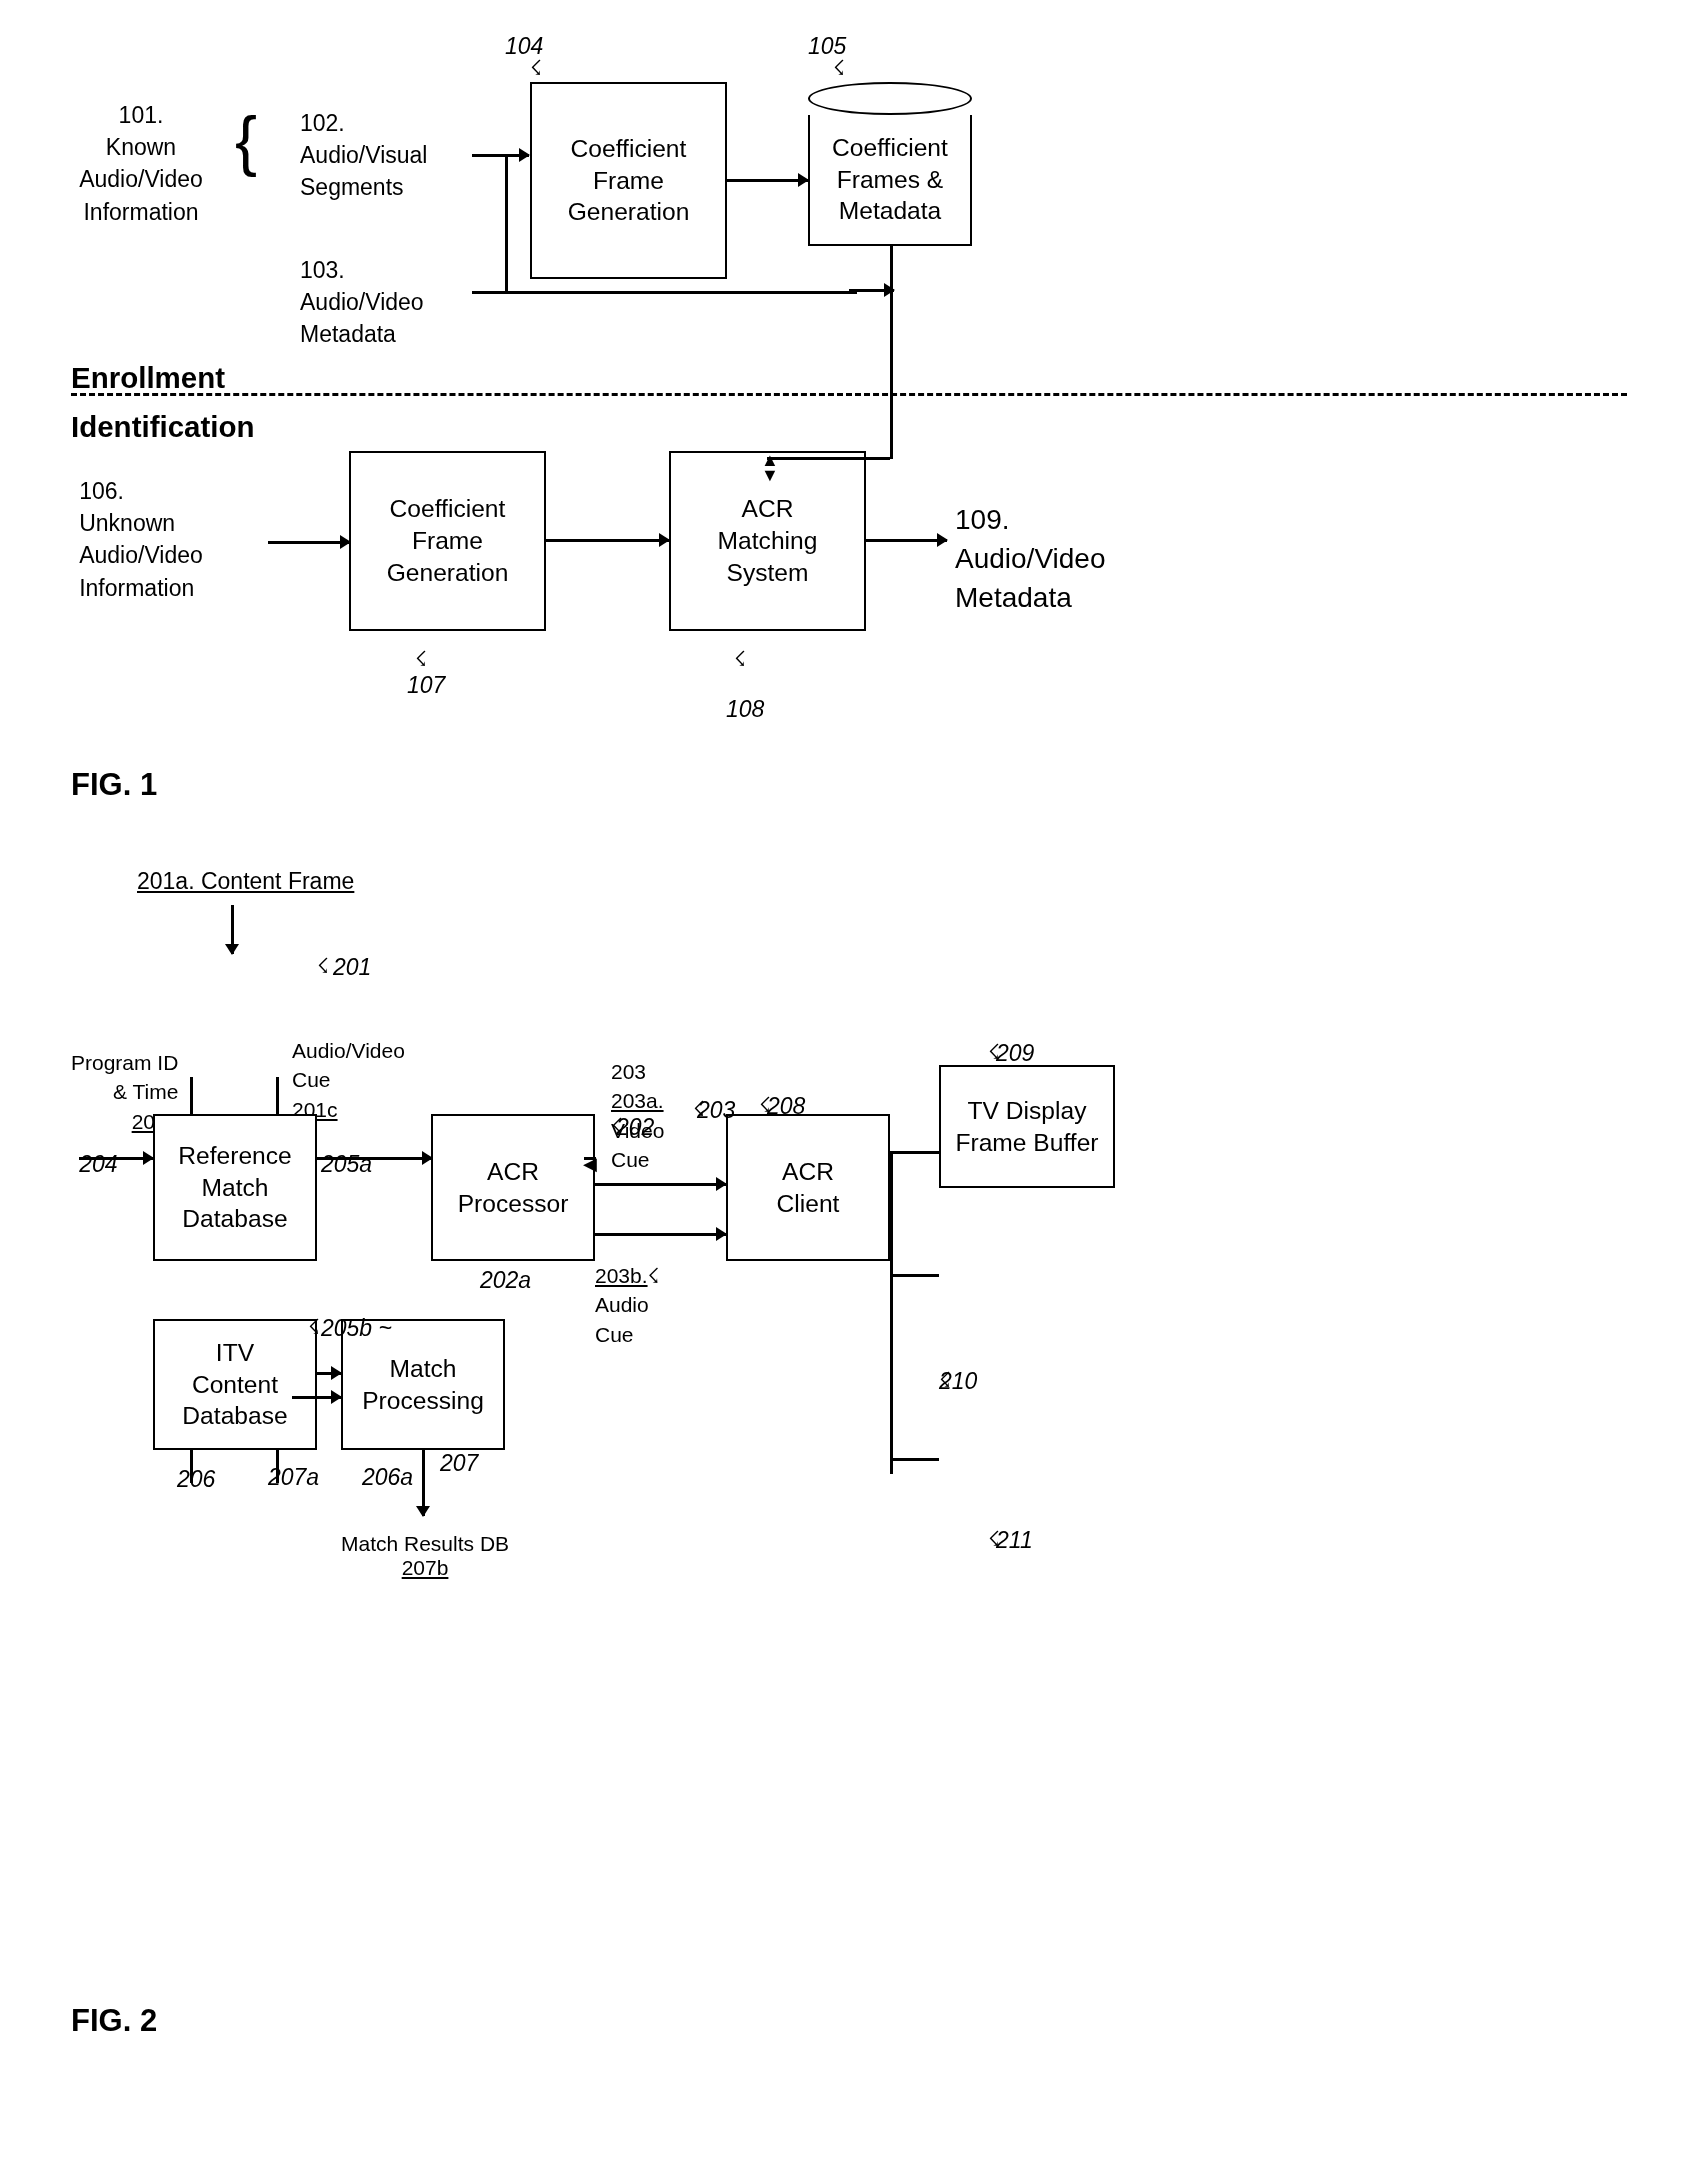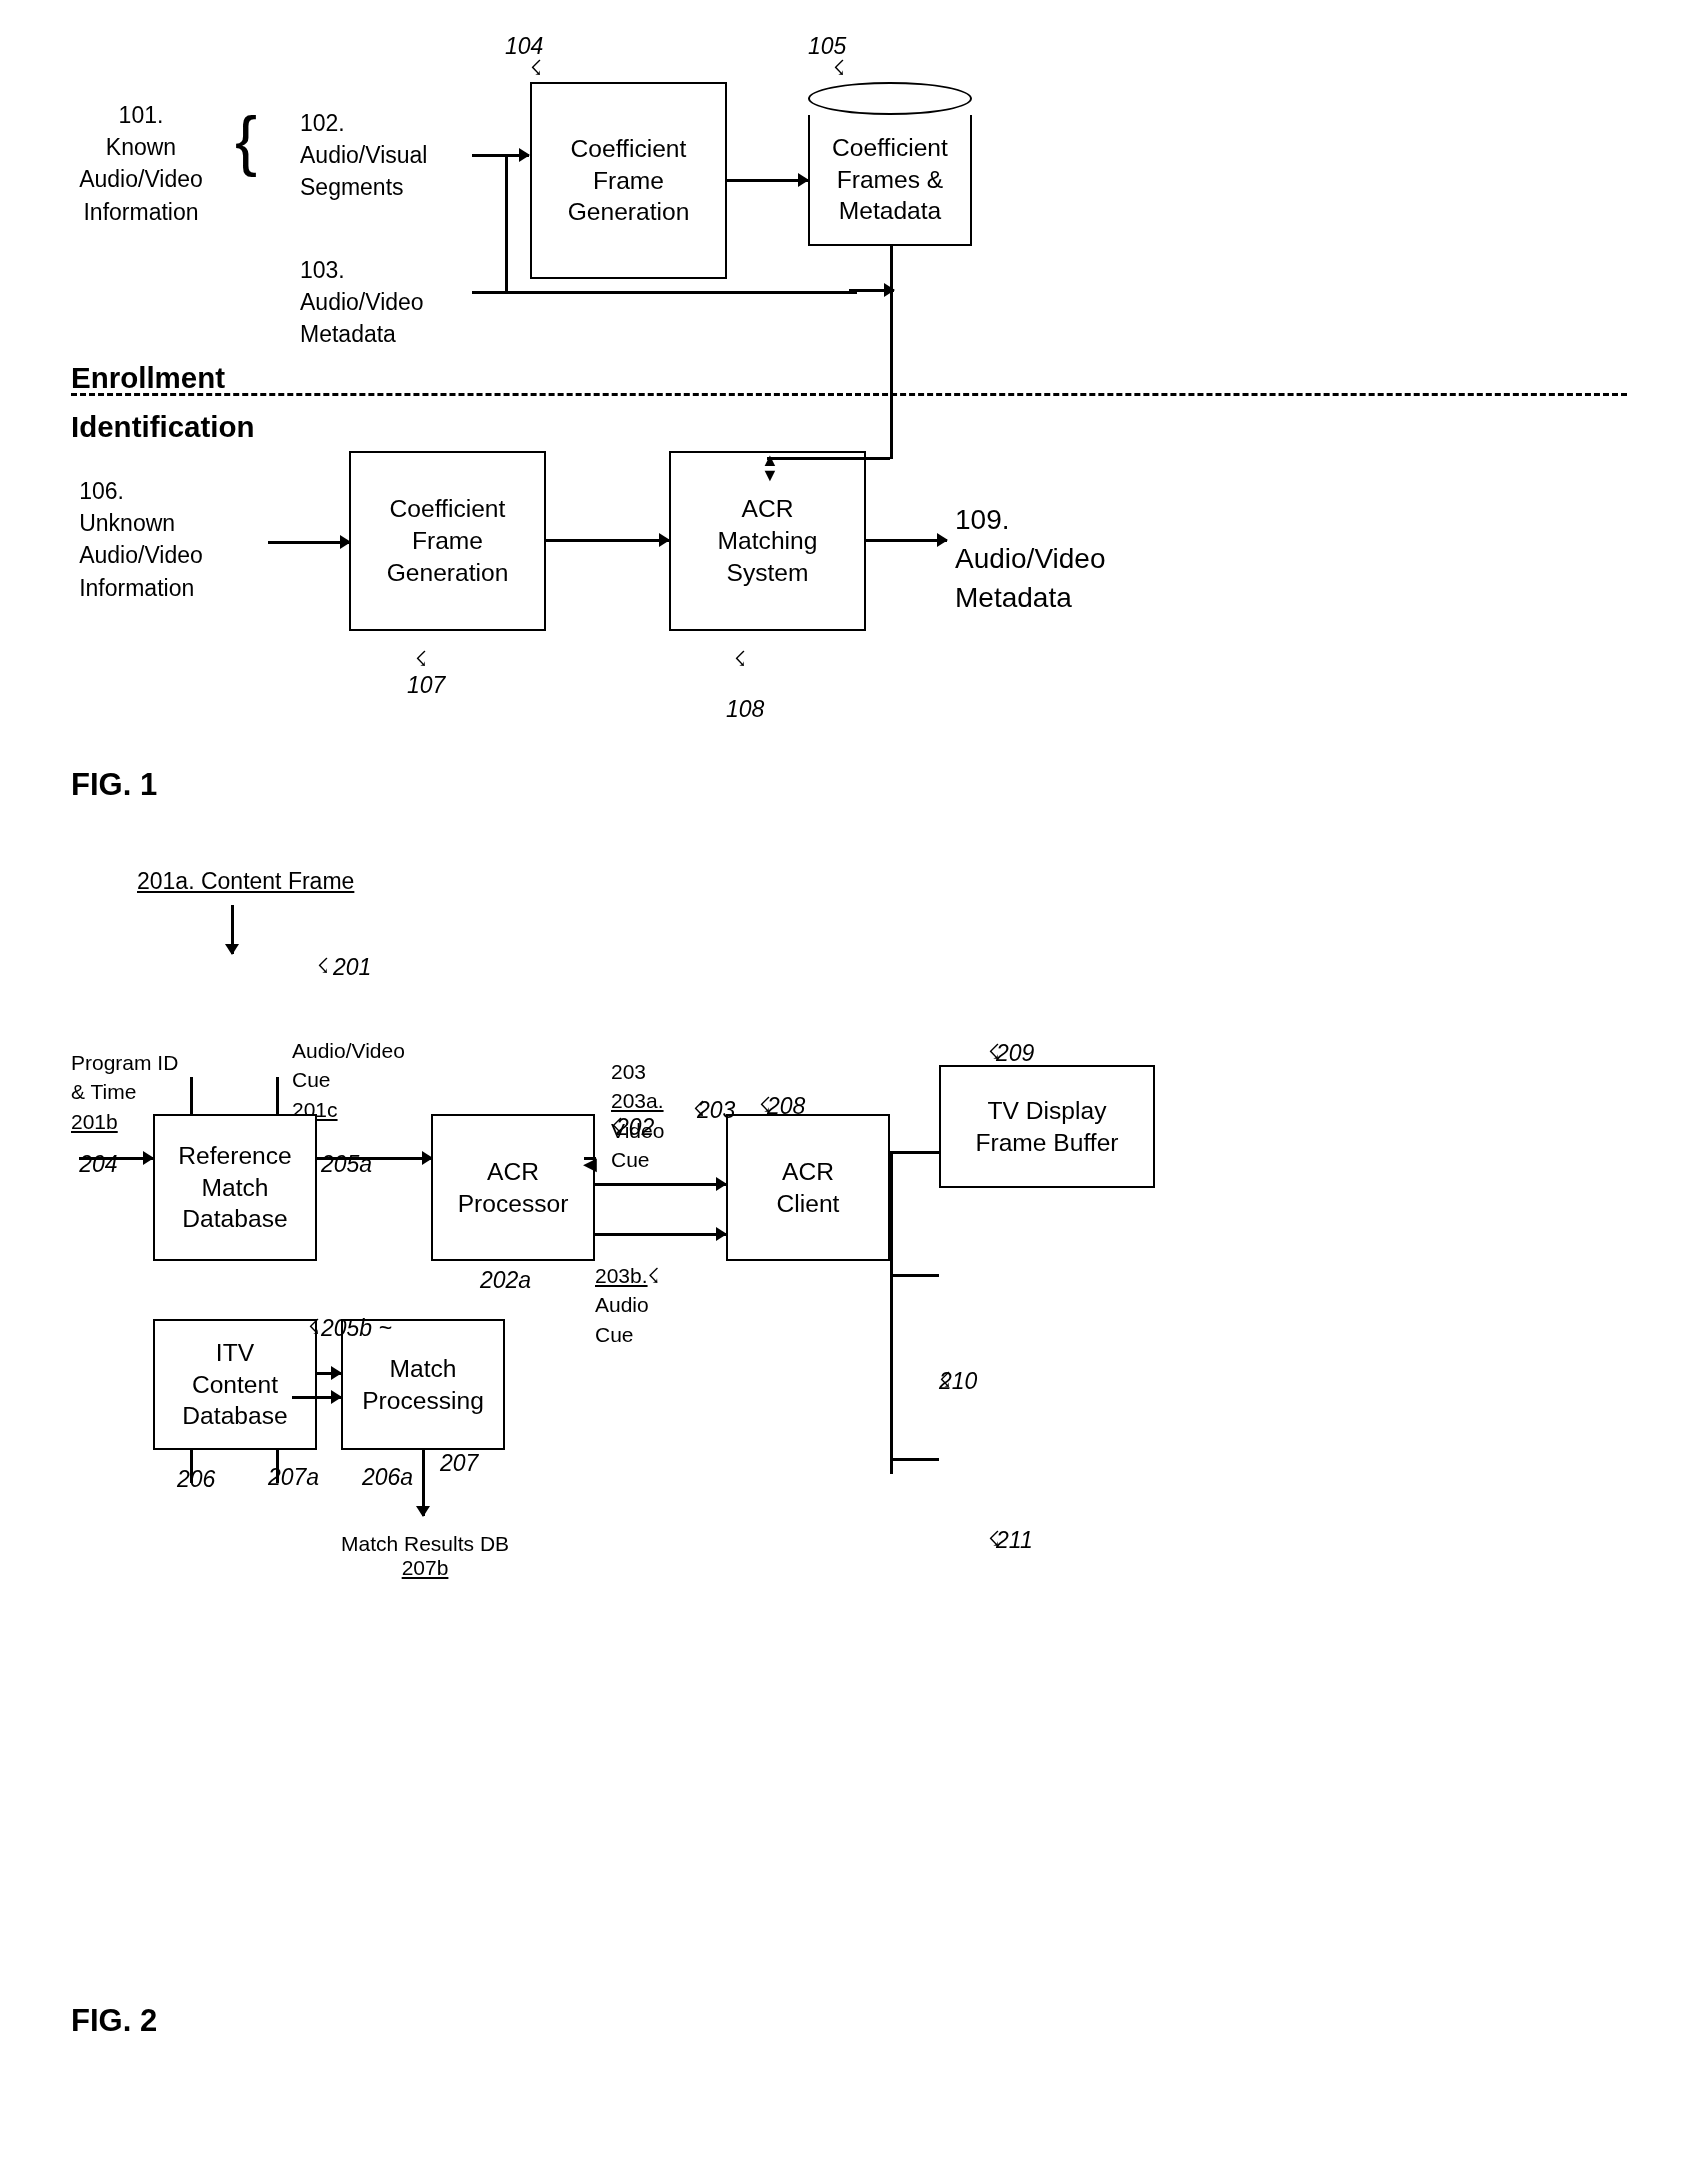--- a/index.html
+++ b/index.html
@@ -282,21 +282,21 @@
     <div style="position:absolute; left:66px; top:8.2px; font-size:23px;">
       <span class="underline-text">201a. Content Frame</span>
     </div>
 
     <div class="arrow-down" style="left:160px; top:45px; height:49px;"></div>
 
 
     <div style="position:absolute; left:246px; top:94px; font-size:21px;">☇</div>
     <div class="ref" style="left:262px; top:94px;">201</div>
 
-    <div style="position:absolute; left:0px; top:188px; font-size:21px; line-height:1.4;">
+    <div style="position:absolute; left:0px; top:188px; font-size:21px; line-height:1.4;text-align:right;">
       Program ID<br>&amp; Time<br><span class="underline-text">201b</span>
     </div>
 
     <div style="position:absolute; left:221px; top:176px; font-size:21px; line-height:1.4;">
       Audio/Video<br>Cue<br><span class="underline-text">201c</span>
     </div>
 
     <div class="line-v" style="left:119px; top:217px; height:82px;"></div>
     <div class="line-v" style="left:205px; top:217px; height:82px;"></div>
 
@@ -371,21 +371,21 @@
     <div class="ref" style="left:626px; top:237px;">203</div>
 
     <div style="position:absolute; left:524px; top:401px; font-size:21px; line-height:1.4;">
       <span class="underline-text">203b.</span>☇<br>Audio<br>Cue
     </div>
 
     <div class="arrow-right" style="left:524px; top:373px; width:131px;"></div>
 
     <div class="ref" style="left:409px; top:407px;">202a</div>
 
-    <div class="box" style="left:868px; top:205px; width:216px; height:123px;">
+    <div class="box" style="left:868px; top:205px; width:176px; height:123px;">
       TV Display<br>Frame Buffer
     </div>
 
     <div style="position:absolute; left:917px; top:180px; font-size:21px;">☇</div>
     <div class="ref" style="left:925px; top:180px;">209</div>
 
 
 
     <div style="position:absolute; left:917px; top:667px; font-size:21px;">☇</div>
     <div class="ref" style="left:925px; top:667px;">211</div>

